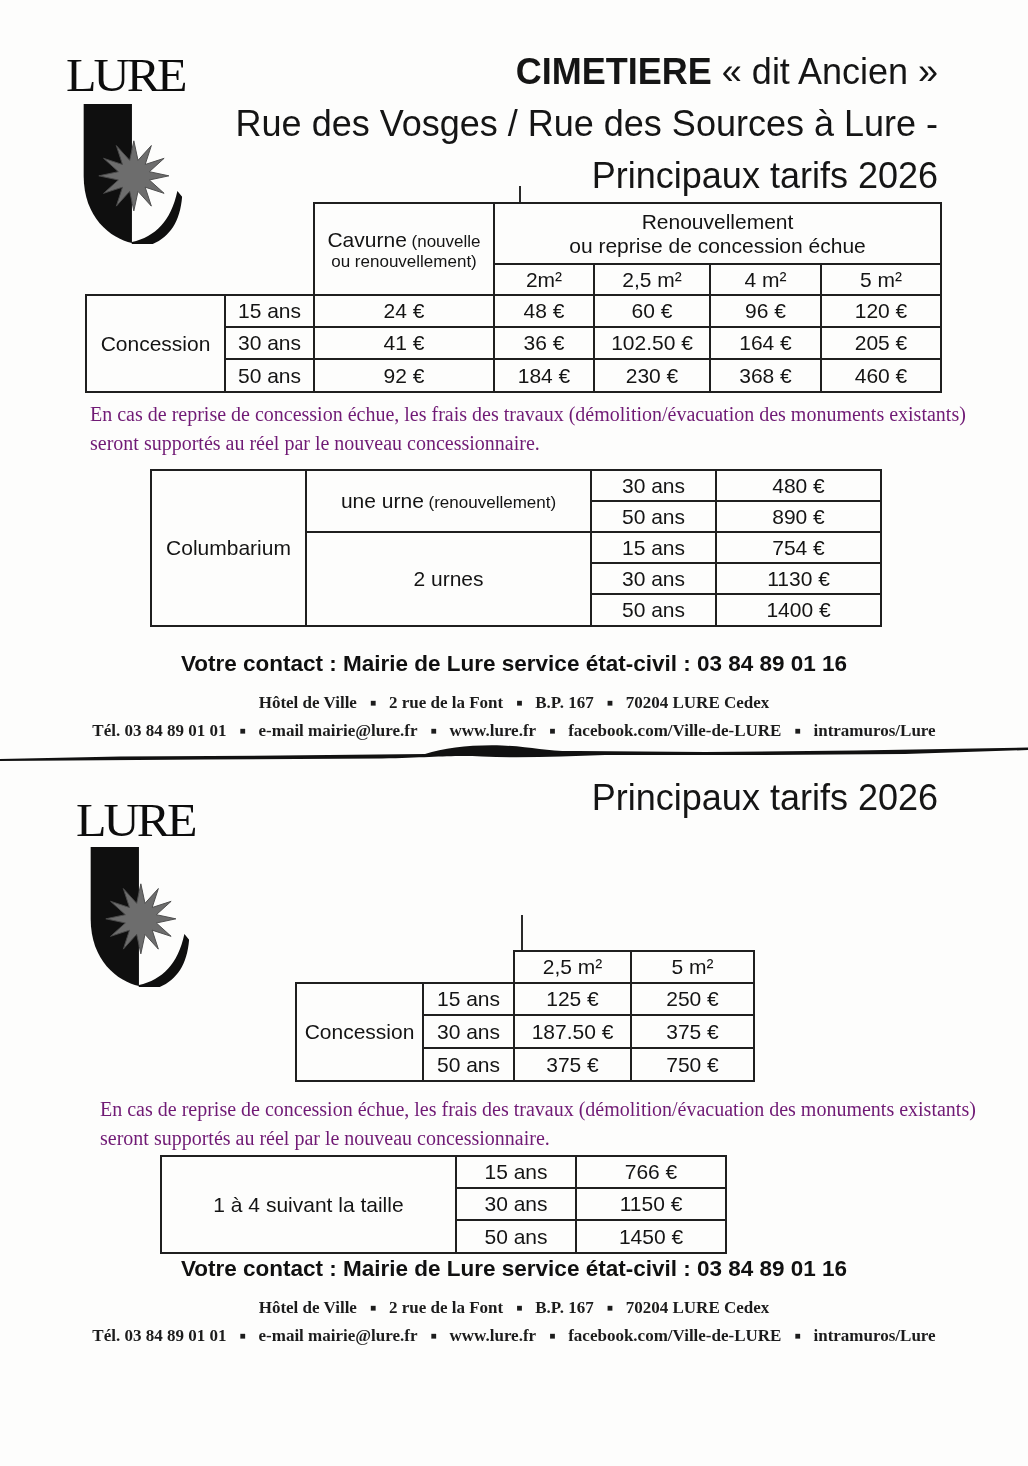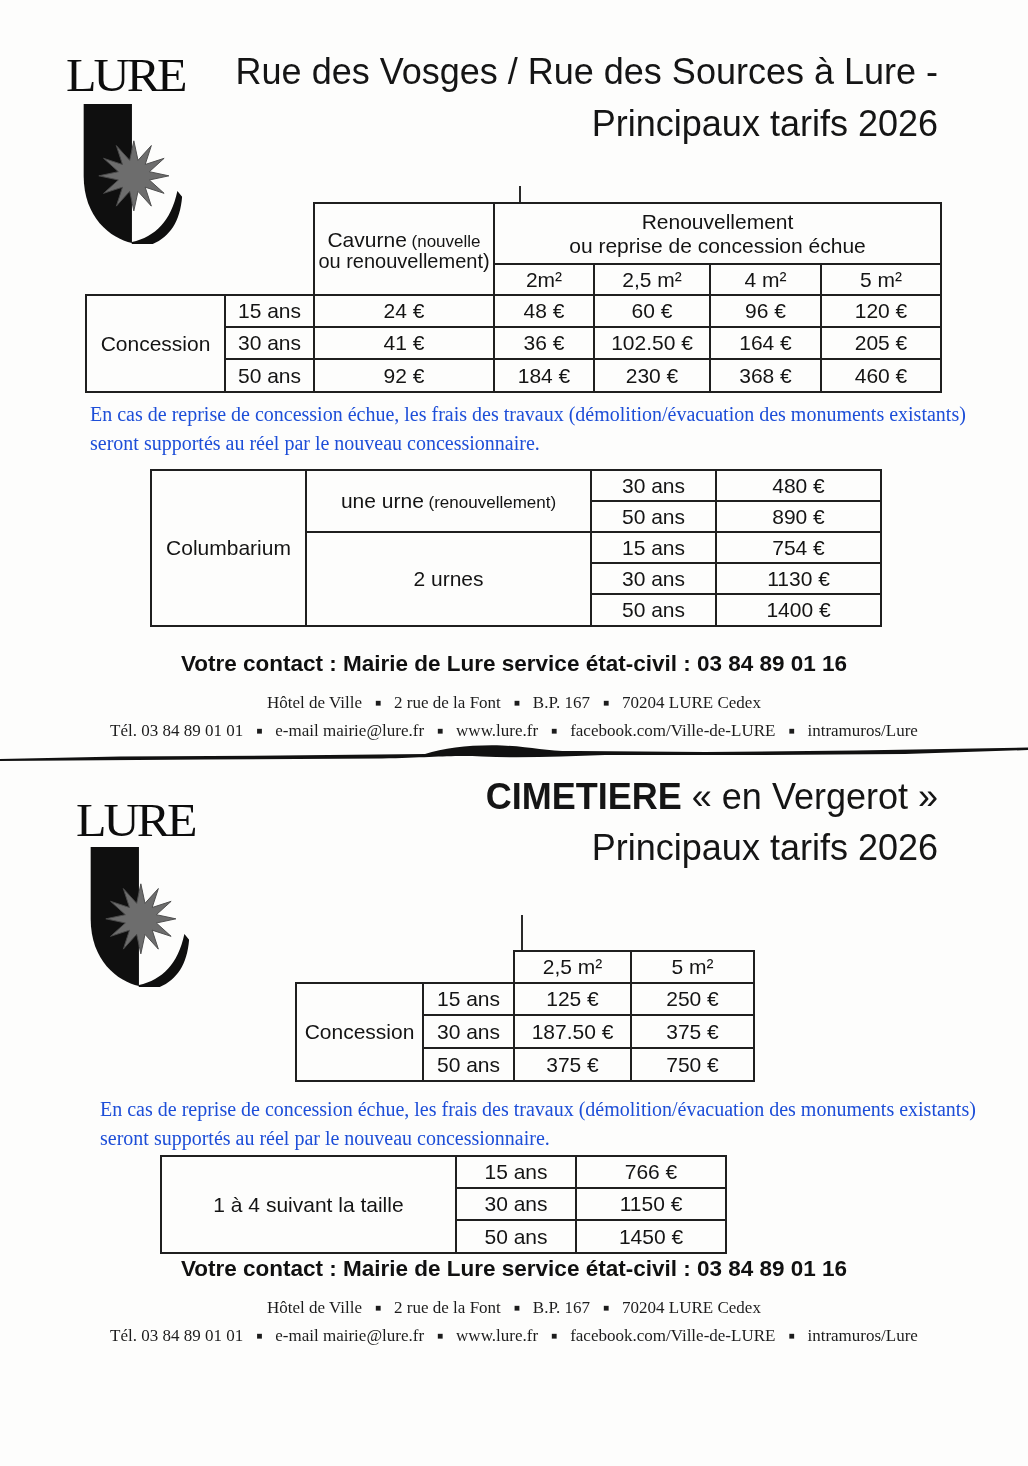--- a/index.html
+++ b/index.html
@@ -20,53 +20,54 @@
   .titles .tline{font-size:36px;line-height:52px;white-space:nowrap;}
   .titles .tbold{font-weight:bold;}
   
   table.doc{border-collapse:collapse;table-layout:fixed;position:absolute;}
   table.doc td{
     border:2px solid #1f1f1f;text-align:center;vertical-align:middle;
     font-size:21px;color:#141414;padding:0;overflow:hidden;
   }
   table.doc td.nob{border:none;}
   .small-note{font-size:17px;}
-  .cell-sub{font-size:20px;display:block;line-height:19px;}
+  .cell-sub{font-size:17px;display:block;line-height:19px;}
   .cavurne-main{font-size:21px;}
   
   .note{
     position:absolute;font-family:"Liberation Serif",serif;
-    font-size:20px;line-height:29px;color:#1d4ed8;
+    font-size:20px;line-height:29px;color:#701a75;
   }
   .contact{
     position:absolute;width:100%;text-align:center;
     font-weight:bold;font-size:22.5px;color:#101010;
   }
   .footer-line{
     position:absolute;width:100%;text-align:center;
-    font-family:"Liberation Serif",serif;font-size:17px;color:#1c1c1c;
+    font-family:"Liberation Serif",serif;font-size:17px;color:#1c1c1c;font-weight:bold;
   }
   .footer-line .bullet{font-size:10px;vertical-align:2px;margin:0 13px;}
   .tick{position:absolute;width:2px;background:#2a2a2a;}
   .separator{position:absolute;left:0;}
 </style>
 </head>
 <body>
 
 <div class="page">
 
   <div class="logo-text" style="left:66px;top:50px;">LURE</div>
 
   <svg class="shield" style="left:74px;top:102px;" width="114" height="142" viewBox="0 0 120 150">
     <path d="M10 2 L61 2 L61 149 C38 144 10 122 10 78 Z" fill="#0f0f0f"></path>
     <path d="M61 148 C86 142 102 126 109 94 L114 100 C111 136 92 152 60 156 Z" fill="#0f0f0f"></path>
     <polygon points="100,78 79.4,82.4 95,96.5 75,90 81.5,110 67.4,94.4 63,115 58.6,94.4 44.5,110 51,90 31,96.5 46.6,82.4 26,78 46.6,73.6 31,59.5 51,66 44.5,46 58.6,61.6 63,41 67.4,61.6 81.5,46 75,66 95,59.5 79.4,73.6" fill="#6d6d6d" stroke="#4a4a4a" stroke-width="1"></polygon>
   </svg>
 
   <div class="titles" style="top:46px;">
+    <div class="tline"><span class="tbold">CIMETIERE</span><span> « dit Ancien »</span></div>
     <div class="tline">Rue des Vosges / Rue des Sources à Lure -</div>
     <div class="tline">Principaux tarifs 2026</div>
   </div>
 
   <div class="tick" style="left:519px;top:186px;height:18px;"></div>
 
   <table class="doc" style="left:85px;top:202px;width:855px;">
     <colgroup>
         <col style="width:139px">
         <col style="width:89px">
@@ -176,21 +177,20 @@
 
   <div class="logo-text" style="left:76px;top:795px;">LURE</div>
 
   <svg class="shield" style="left:80px;top:845px;" width="116" height="142" viewBox="0 0 120 150">
     <path d="M10 2 L61 2 L61 149 C38 144 10 122 10 78 Z" fill="#0f0f0f"></path>
     <path d="M61 148 C86 142 102 126 109 94 L114 100 C111 136 92 152 60 156 Z" fill="#0f0f0f"></path>
     <polygon points="100,78 79.4,82.4 95,96.5 75,90 81.5,110 67.4,94.4 63,115 58.6,94.4 44.5,110 51,90 31,96.5 46.6,82.4 26,78 46.6,73.6 31,59.5 51,66 44.5,46 58.6,61.6 63,41 67.4,61.6 81.5,46 75,66 95,59.5 79.4,73.6" fill="#6d6d6d" stroke="#4a4a4a" stroke-width="1"></polygon>
   </svg>
 
   <div class="titles" style="top:772px;">
-    <div class="tline" style="line-height:50px;"><span class="tbold">CIMETIERE</span><span> « en Vergerot »</span></div>
     <div class="tline" style="line-height:52px;">Principaux tarifs 2026</div>
   </div>
 
   <div class="tick" style="left:521px;top:915px;height:36px;"></div>
 
   <table class="doc" style="left:295px;top:950px;width:458px;">
     <colgroup>
         <col style="width:127px">
         <col style="width:91px">
         <col style="width:117px">

